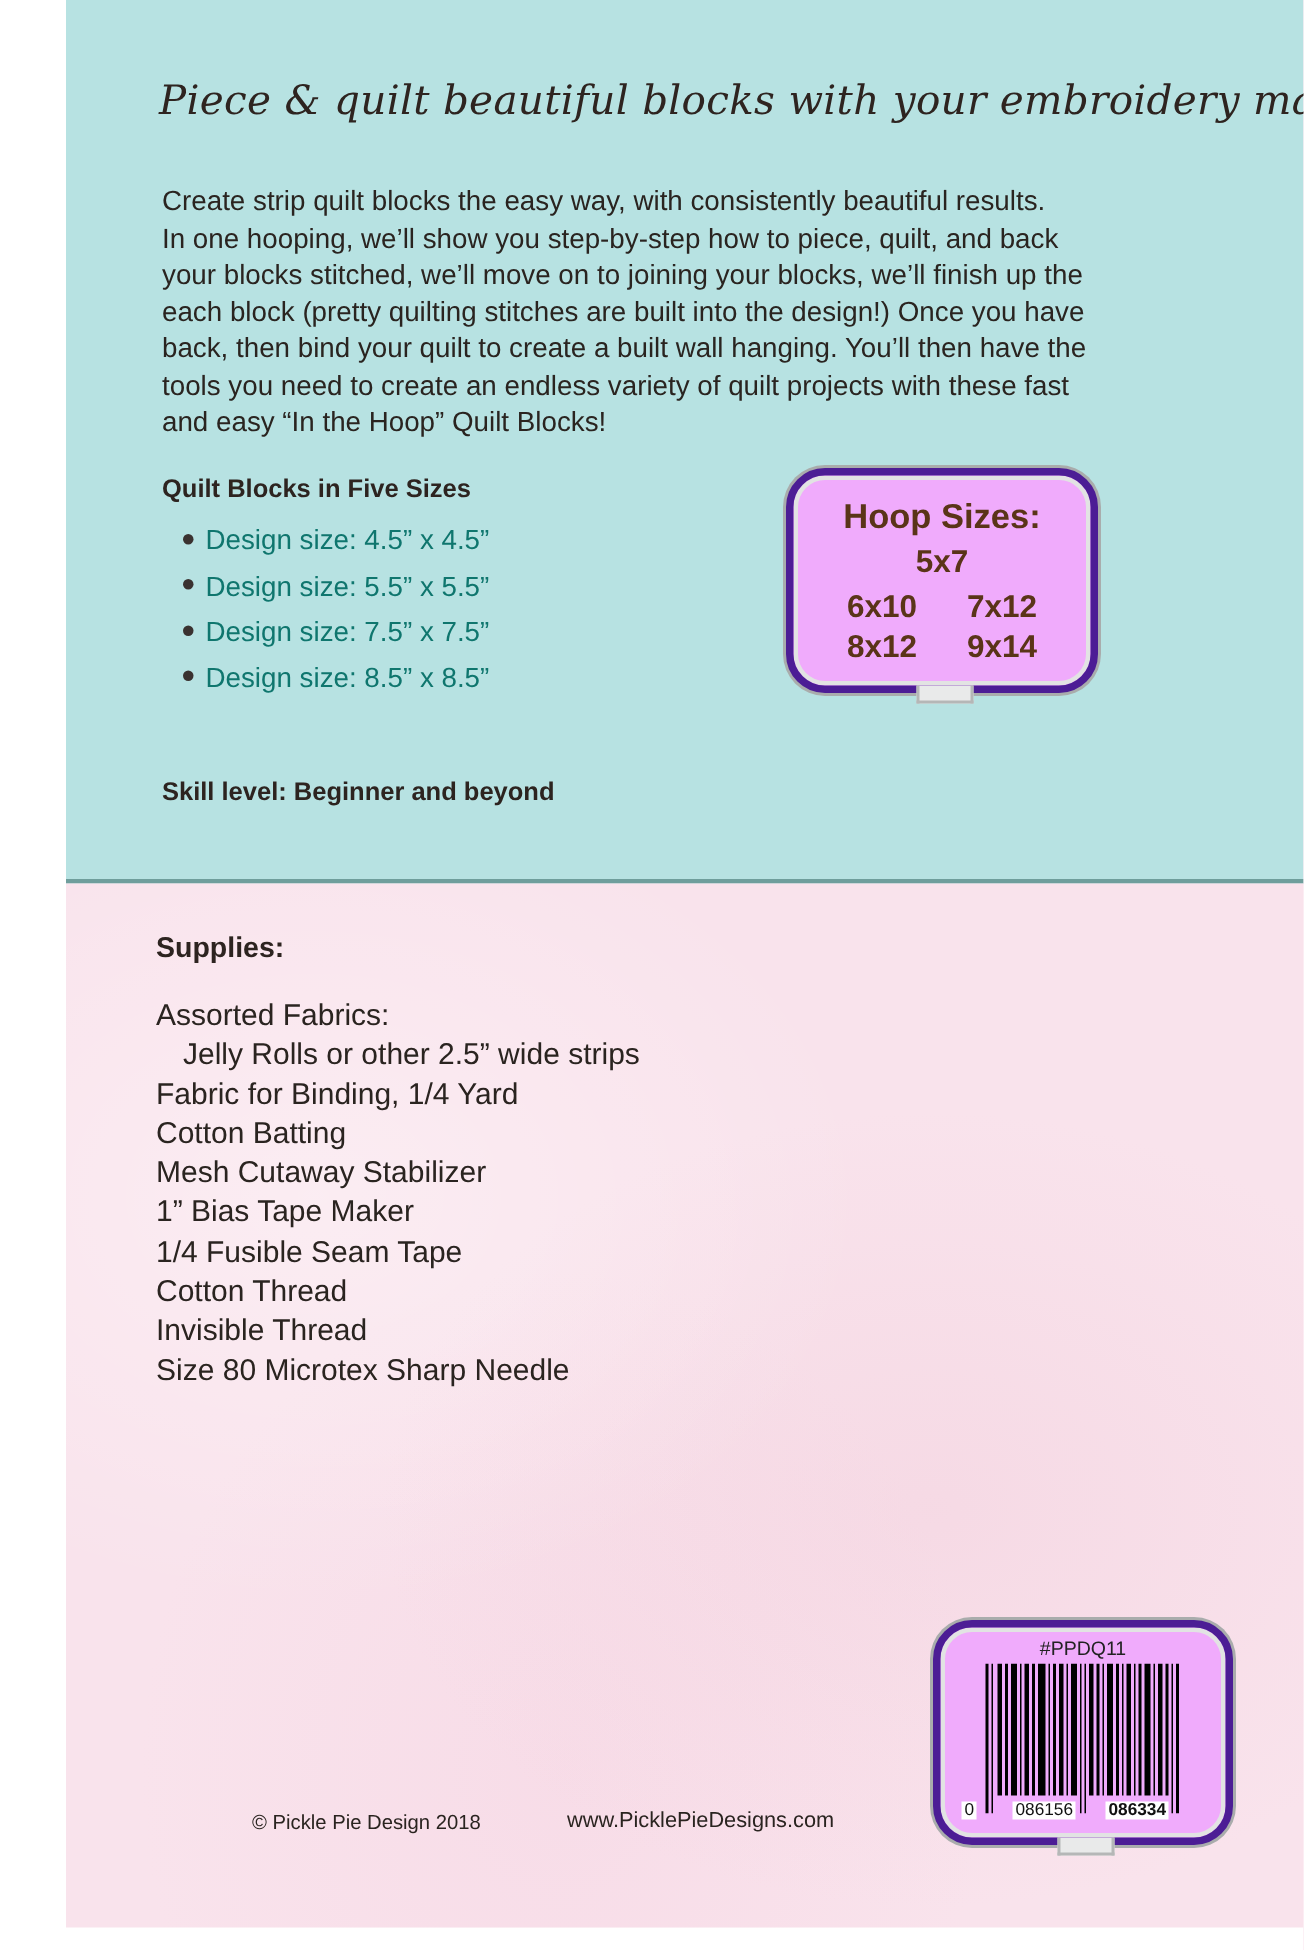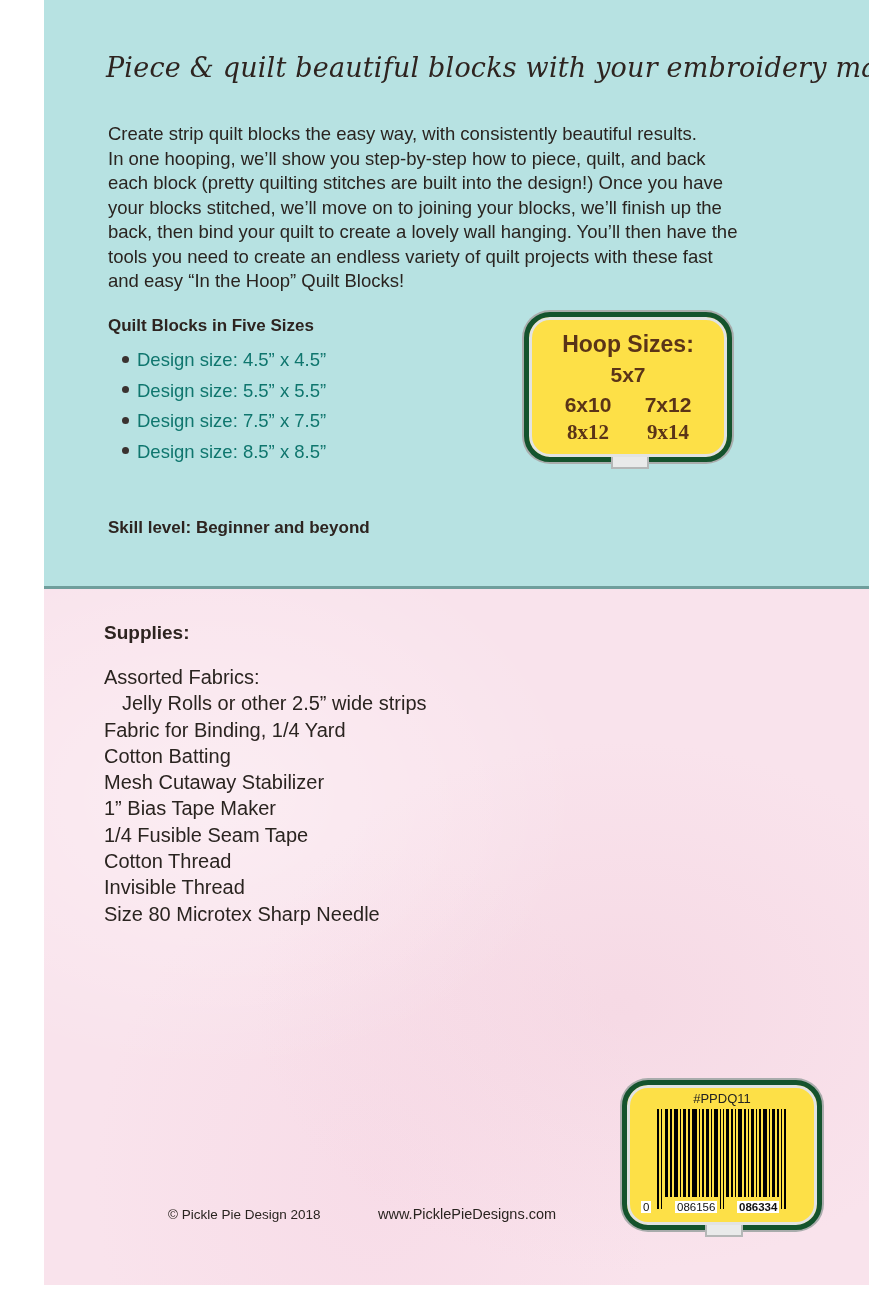--- a/index.html
+++ b/index.html
@@ -50,22 +50,22 @@
   .skill {
     position: absolute; left: 64px; top: 518px;
     font-weight: bold; font-size: 17px; color: #2d2420;
   }
   .cd {
     position: absolute; left: 64px; top: 552px;
     font-weight: bold; font-size: 15px; color: #2d2420; white-space: nowrap;
   }
   
   .hoop {
-    position: absolute; border: 5px solid #14532d;
-    background: #fde047; border-radius: 26px;
+    position: absolute; border: 5px solid #4c1d95;
+    background: #f0abfc; border-radius: 26px;
     box-shadow: inset 0 0 0 3px #e2e3e3, 0 0 0 2px #a9acac;
   }
   .hoop::after {
     content: ""; position: absolute; left: 50%; bottom: -12px; width: 34px; height: 10px;
     margin-left: -17px; background: #e9eaea; border: 2px solid #b5b7b7; border-top: none;
   }
   .hoop-top { left: 480px; top: 312px; width: 198px; height: 140px; }
   .hoop-title {
     position: absolute; left: 0; right: 0; top: 14px; text-align: center;
     font-weight: bold; font-size: 23px; color: #5a3418;
@@ -107,44 +107,44 @@
 </head>
 <body>
 
 <div class="page">
   <div class="teal">
     <div class="headline">Piece &amp; quilt beautiful blocks with your embroidery machine!</div>
 
     <div class="intro">
       <span>Create strip quilt blocks the easy way, with consistently beautiful results.</span>
       <span>In one hooping, we’ll show you step-by-step how to piece, quilt, and back</span>
+      <span>your blocks stitched, we’ll move on to joining your blocks, we’ll finish up the</span>
       <span>each block (pretty quilting stitches are built into the design!) Once you have</span>
-      <span>your blocks stitched, we’ll move on to joining your blocks, we’ll finish up the</span>
-      <span>back, then bind your quilt to create a lovely wall hanging. You’ll then have the</span>
+      <span>back, then bind your quilt to create a built wall hanging. You’ll then have the</span>
       <span>tools you need to create an endless variety of quilt projects with these fast</span>
       <span>and easy “In the Hoop” Quilt Blocks!</span>
     </div>
 
     <div class="sizes-title">Quilt Blocks in Five Sizes</div>
     <ul class="sizes-list">
       <li><span class="dot"></span><span>Design size: 4.5” x 4.5”</span></li>
       <li><span class="dot"></span><span>Design size: 5.5” x 5.5”</span></li>
       <li><span class="dot"></span><span>Design size: 7.5” x 7.5”</span></li>
       <li><span class="dot"></span><span>Design size: 8.5” x 8.5”</span></li>
     </ul>
 
     <div class="hoop hoop-top">
       <div class="hoop-title">Hoop Sizes:</div>
       <div class="hoop-row" style="top:46px;">
         <span>5x7</span>
       </div>
       <div class="hoop-row" style="top:76px;">
         <span class="cell">6x10</span><span class="cell">7x12</span>
       </div>
-      <div class="hoop-row" style="top:103px;font-family:Liberation Serif, serif;">
+      <div class="hoop-row" style="top:103px;">
         <span class="cell">8x12</span><span class="cell">9x14</span>
       </div>
     </div>
 
     <div class="skill">Skill level: Beginner and beyond</div>
   </div>
 
   <div class="pink"></div>
 
   <div class="supplies-title">Supplies:</div>

